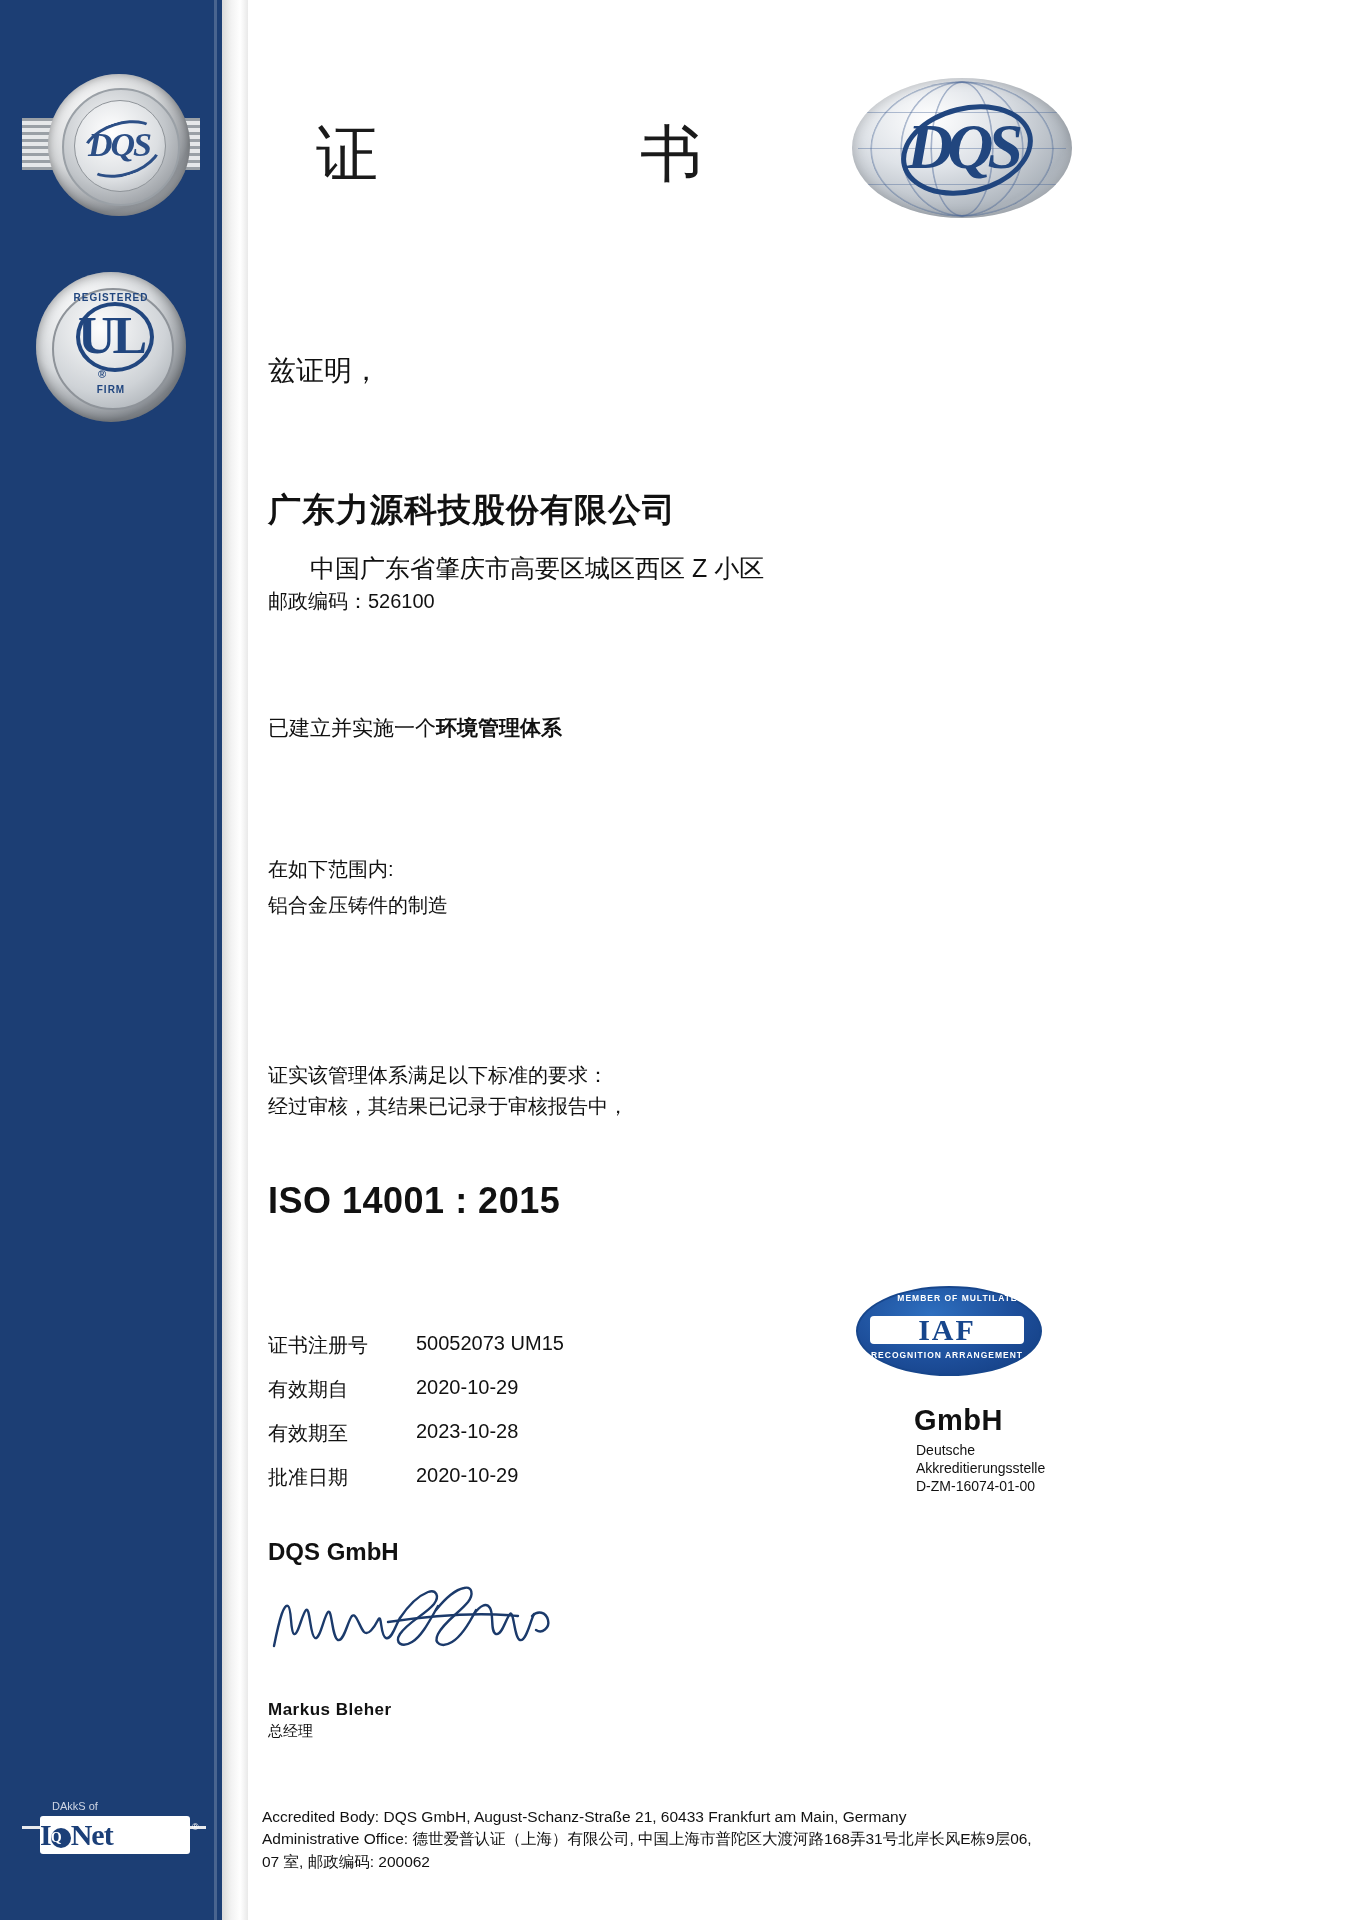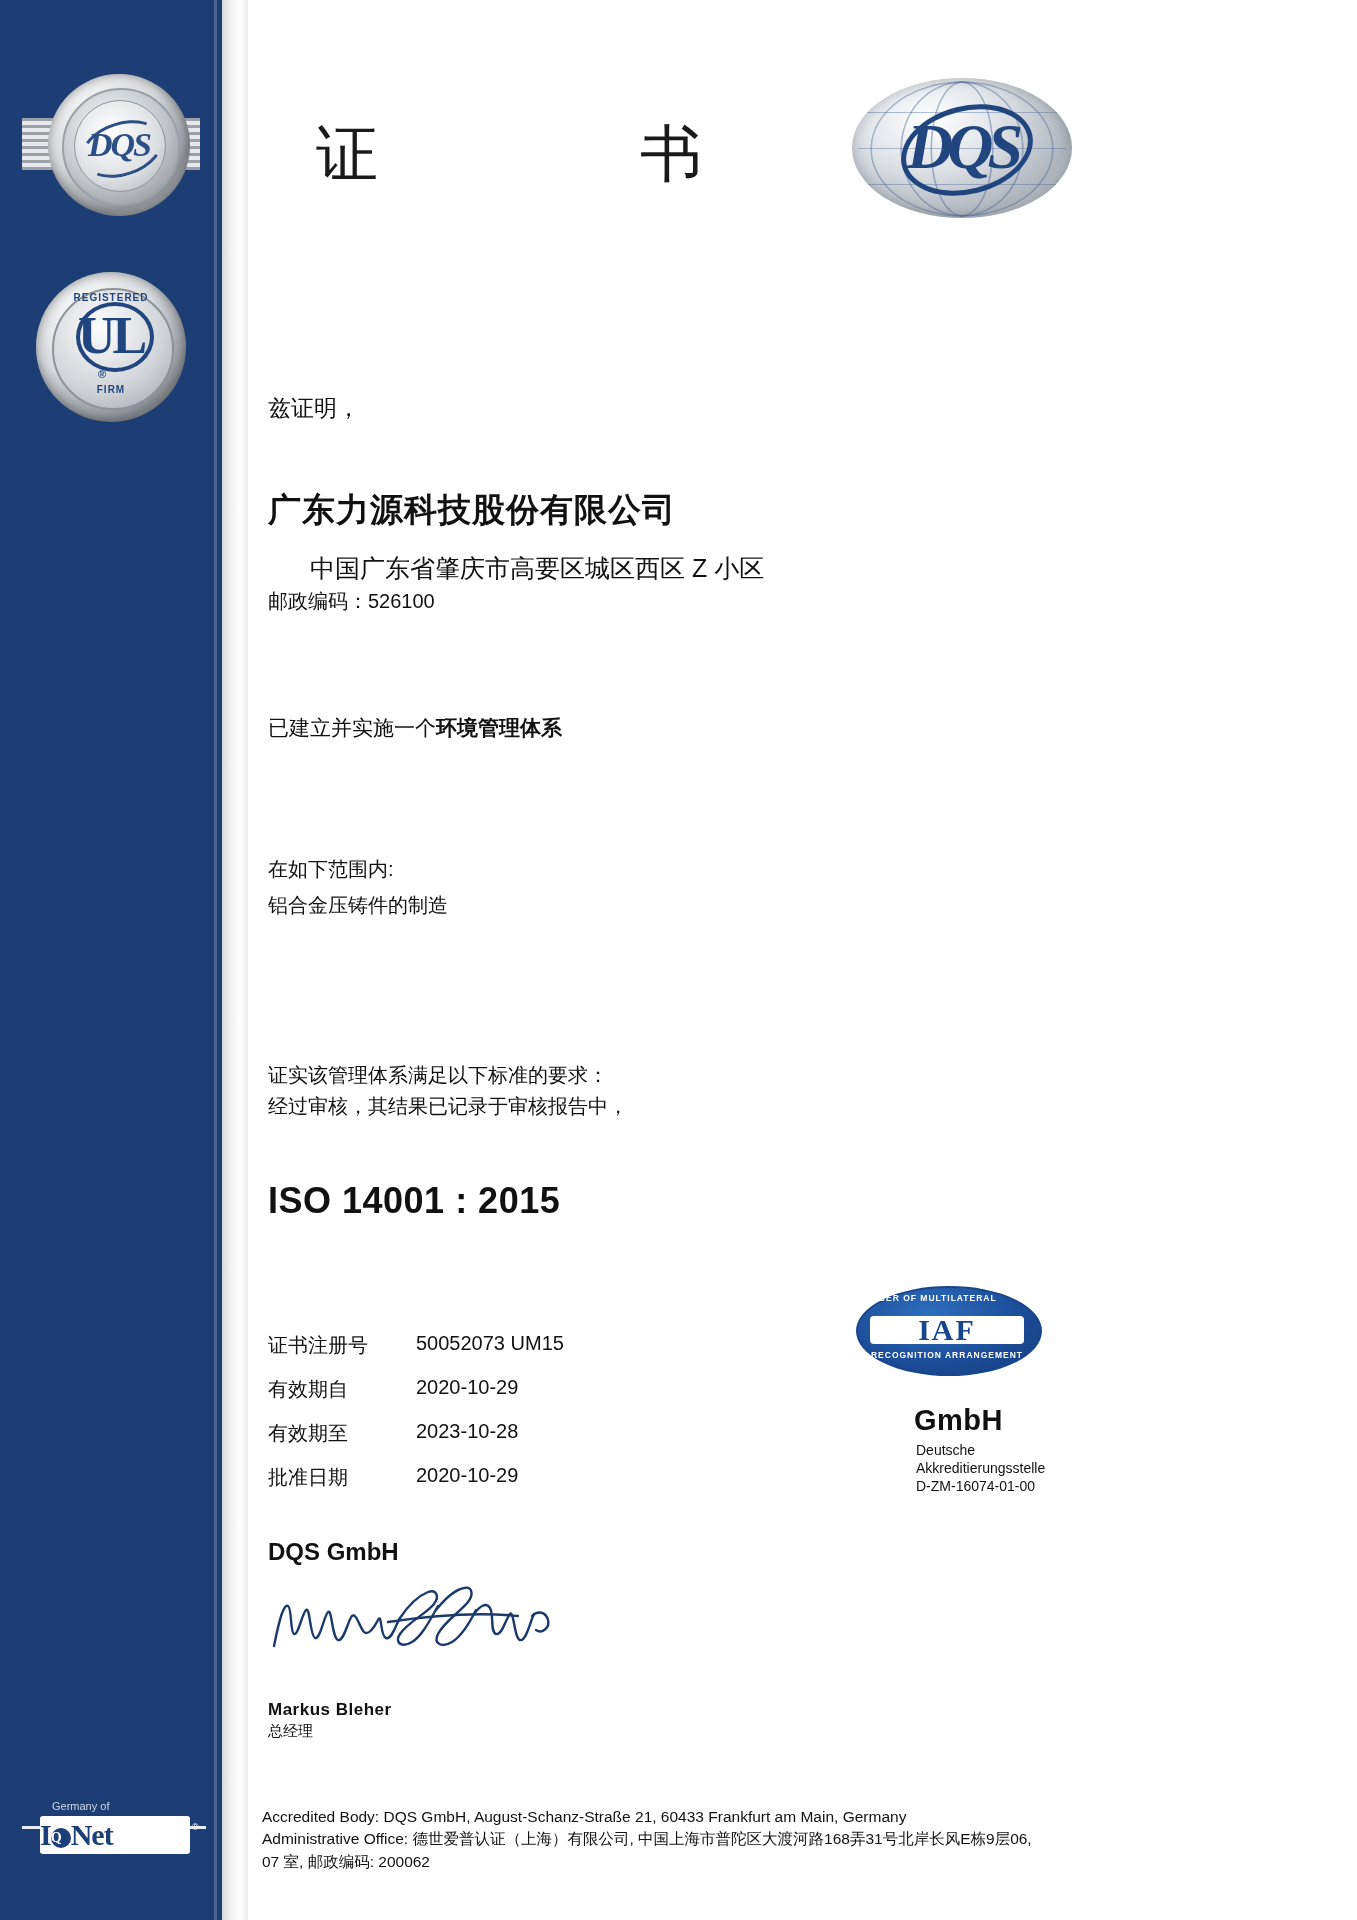--- a/index.html
+++ b/index.html
@@ -217,21 +217,21 @@
     font-size: 64px; color: #21467f; letter-spacing: -6px;
   }
   .globe .dqs-oval {
     position: absolute; left: 48px; top: 28px;
     width: 124px; height: 78px;
     border: 5px solid #21467f; border-radius: 50%;
     transform: rotate(-14deg);
   }
 
   .body-text { position: absolute; color: #111; }
-  .t-intro { left: 20px; top: 352px; font-size: 23px; margin-top: 41px; }
+  .t-intro { left: 20px; top: 352px; font-size: 28px; }
   .t-company {
     left: 20px; top: 488px;
     font-size: 33px; font-weight: bold; letter-spacing: 1px;
   }
   .t-addr1 { left: 32px; top: 552px; font-size: 25px; margin-left: 30px; }
   .t-addr2 { left: 20px; top: 588px; font-size: 20px; }
   .t-system { left: 20px; top: 714px; font-size: 21px; }
   .t-system b { font-weight: bold; }
   .t-scope-label { left: 20px; top: 856px; font-size: 20px; }
   .t-scope-value { left: 20px; top: 892px; font-size: 20px; }
@@ -266,21 +266,21 @@
     position: absolute; left: 14px; top: 30px; width: 154px; height: 28px;
     background: #ffffff; border-radius: 4px;
   }
   .iaf .iaf-text {
     position: absolute; left: 14px; top: 27px; width: 154px;
     text-align: center; font-family: "Liberation Serif", serif;
     font-weight: bold; font-size: 30px; color: #17468c;
     letter-spacing: 2px;
   }
   .iaf .arc-top {
-    position: absolute; left: 0; top: 7px; width: 182px; text-align: left;
+    position: absolute; left: 0; top: 7px; width: 182px; text-align: right;
     font-size: 8.5px; color: #ffffff; letter-spacing: 1px; font-weight: bold;
   }
   .iaf .arc-bot {
     position: absolute; left: 0; top: 64px; width: 182px; text-align: center;
     font-size: 8.5px; color: #ffffff; letter-spacing: 1px; font-weight: bold;
   }
 
   
   .dakks { position: absolute; left: 608px; top: 1396px; width: 290px; height: 100px; }
   .dakks .rings {
@@ -346,21 +346,21 @@
   <div class="ul-outer"></div>
   <div class="ul-inner"></div>
   <div class="ul-arc-top">REGISTERED</div>
   <div class="ul-circle"></div>
   <div class="ul-letters">UL</div>
   <div class="ul-reg">®</div>
   <div class="ul-arc-bottom">FIRM</div>
 </div>
 
 <div class="iqnet">
-  <div class="memberof">Germany of</div>
+  <div class="memberof">DAkkS of</div>
   <div class="bar"></div>
   <div class="brand">
     <span>I</span><span class="dot">Q</span><span>Net</span>
   </div>
   <div class="reg">®</div>
   <div class="sub">THE INTERNATIONAL CERTIFICATION NETWORK</div>
 </div>
 
 <div class="content">
 

